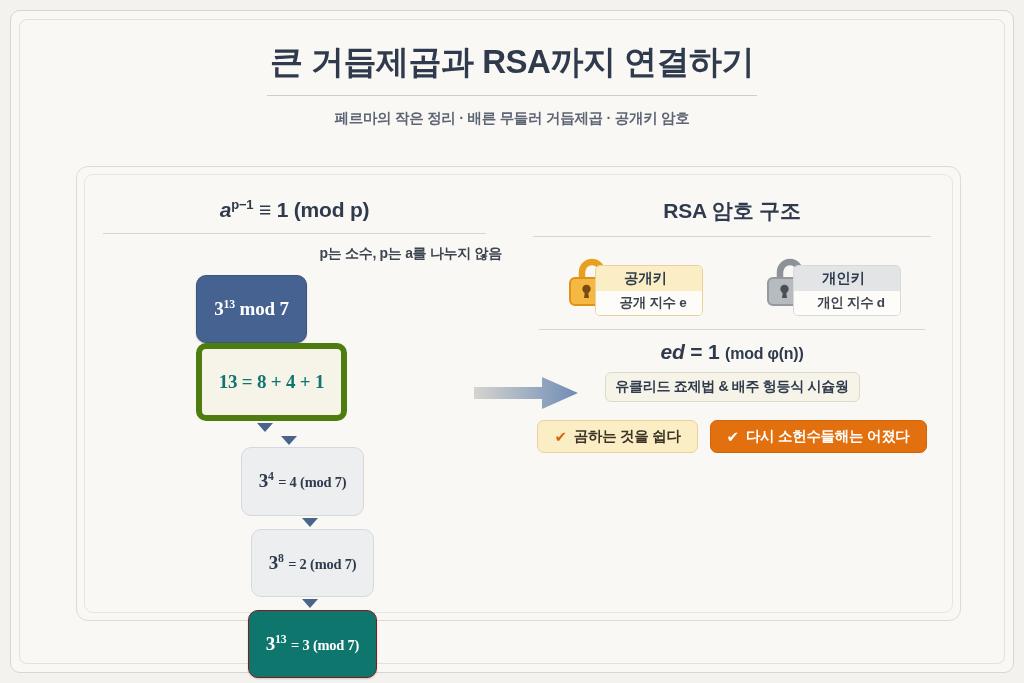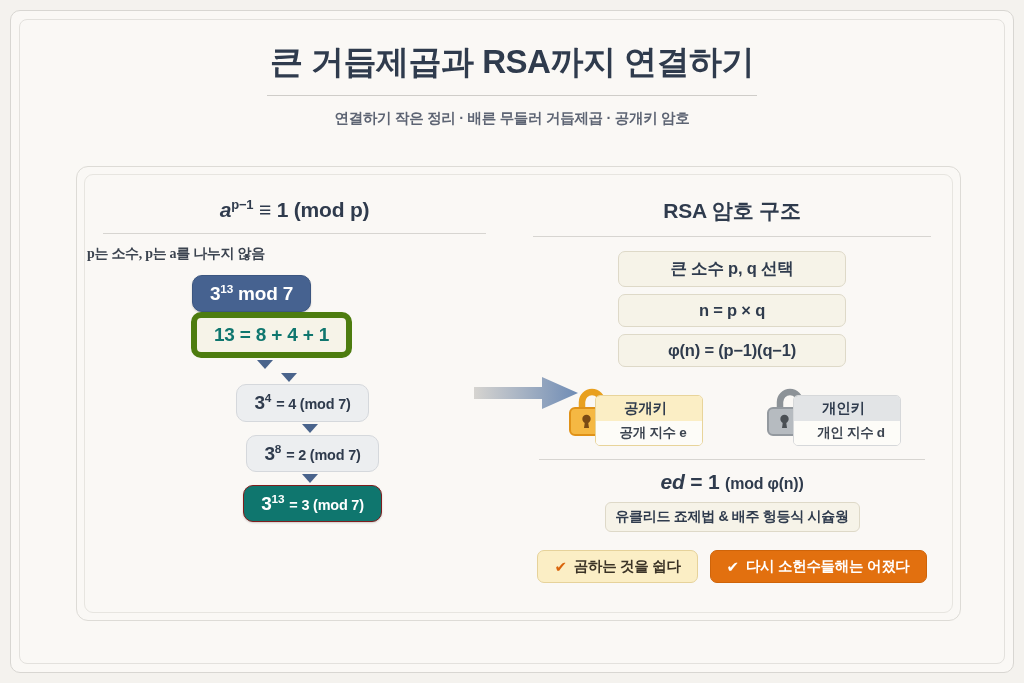--- a/index.html
+++ b/index.html
@@ -104,54 +104,54 @@
     color: #2f3b4d;
     padding-top: 14px;
     letter-spacing: -0.2px;
   }
   .panel-rule {
     height: 1px;
     background: #d7d5d1;
     margin: 11px 16px 0 16px;
   }
   .panel-note {
-    text-align: left;
+    text-align: right;
     font-size: 14px;
     color: #3c4450;
     font-weight: bold;
     margin-top: 11px;
     letter-spacing: -0.3px;
-    font-family: Liberation Serif, serif;
   }
 
   em.v { font-style: italic; }
   .sup { font-size: 0.62em; vertical-align: super; font-weight: bold; }
   .small-paren { font-size: 0.76em; font-weight: bold; }
 
   
   .chain {
     margin-top: 12px;
     display: flex;
     flex-direction: column;
     align-items: center;
   }
   .chain-row {
     display: flex;
     justify-content: center;
     width: 100%;
   }
   .node {
     display: inline-block;
-    padding: 6px 17px;
+    padding: 22px 17px;
     border-radius: 10px;
     font-size: 19px;
     font-weight: bold;
     letter-spacing: -0.2px;
     white-space: nowrap;
     box-sizing: border-box;
+    font-family: Liberation Serif, serif;
   }
   .node-primary {
     background: #466290;
     color: #ffffff;
     border: 1px solid #3c5680;
     box-shadow: 0 1px 2px rgba(0,0,0,0.18);
   }
   .node-cream {
     background: #f6f3e8;
     color: #0f766e;
@@ -329,21 +329,21 @@
 </style>
 </head>
 <body>
 
 <div class="poster">
   <div class="poster-inner"></div>
 
   <div class="header">
     <div class="title">큰 거듭제곱과 RSA까지 연결하기</div>
     <div class="title-rule"></div>
-    <div class="subtitle">연결하기 작은 정리 · 배른 무들러 거듭제곱 · 공개키 암호</div>
+    <div class="subtitle">페르마의 작은 정리 · 배른 무들러 거듭제곱 · 공개키 암호</div>
   </div>
 
   <div class="card">
     <div class="card-inner"></div>
 
     <div class="panel panel-left">
       <div class="panel-heading">
         <em class="v">a</em><span class="sup">p−1</span>
         <span>≡ 1 (mod p)</span>
       </div>
@@ -413,25 +413,20 @@
           </linearGradient>
         </defs>
         <path d="M2 14 H70 V4 L106 20 L70 36 V26 H2 Z" fill="url(#arrGrad)"></path>
       </svg>
     </div>
 
     <div class="panel panel-right">
       <div class="panel-heading">RSA 암호 구조</div>
       <div class="panel-rule"></div>
 
-      <div class="rsa-stack">
-        <div class="rsa-box">큰 소수 p, q 선택</div>
-        <div class="rsa-box">n = p × q</div>
-        <div class="rsa-box">φ(n) = (p−1)(q−1)</div>
-      </div>
 
       <div class="keys">
 
         <div class="key-card key-public">
           <svg class="lock" viewBox="0 0 58 58">
             <path d="M19 24 V17 a10 10 0 0 1 20 0 v4" fill="none" stroke="#e8a01f" stroke-width="6.5" stroke-linecap="round"></path>
             <rect x="7" y="23" width="33" height="27" rx="5" fill="#f5b843" stroke="#e09218" stroke-width="2"></rect>
             <circle cx="23.5" cy="34" r="4.2" fill="#7a4a14"></circle>
             <path d="M22 36 h3 l1 7 h-5 z" fill="#7a4a14"></path>
           </svg>

